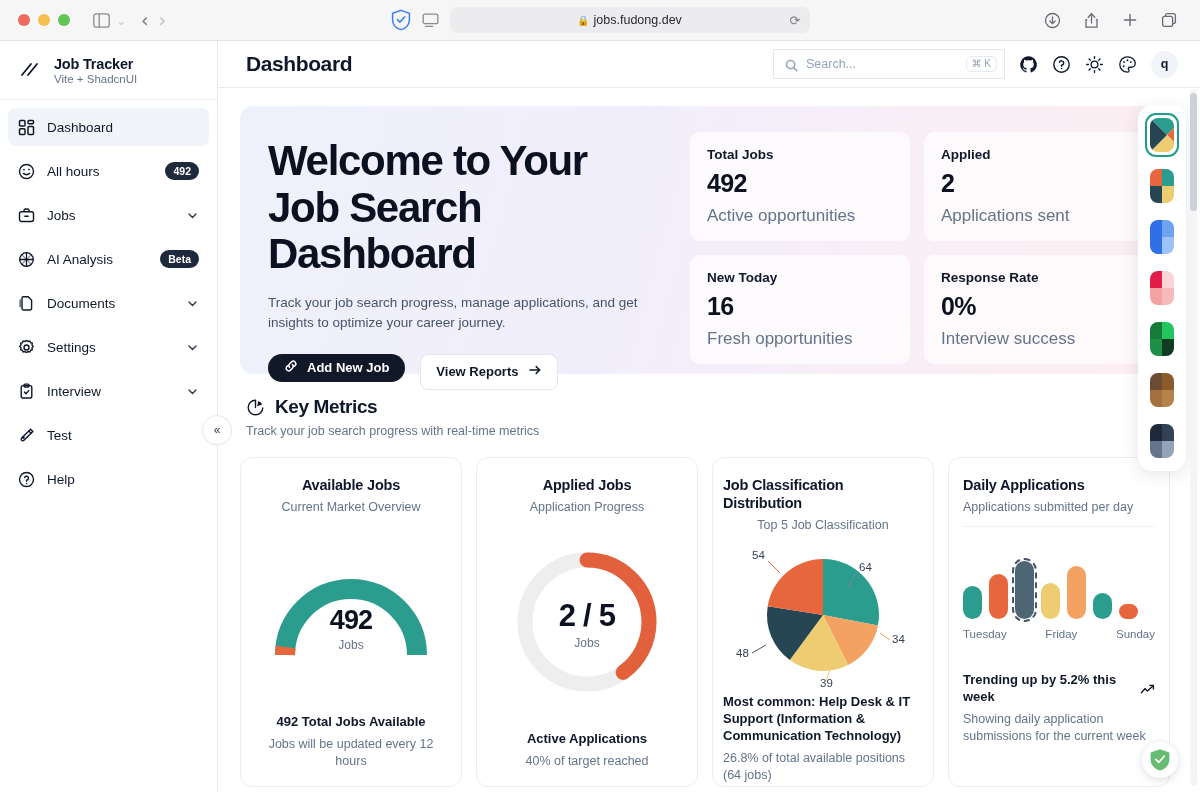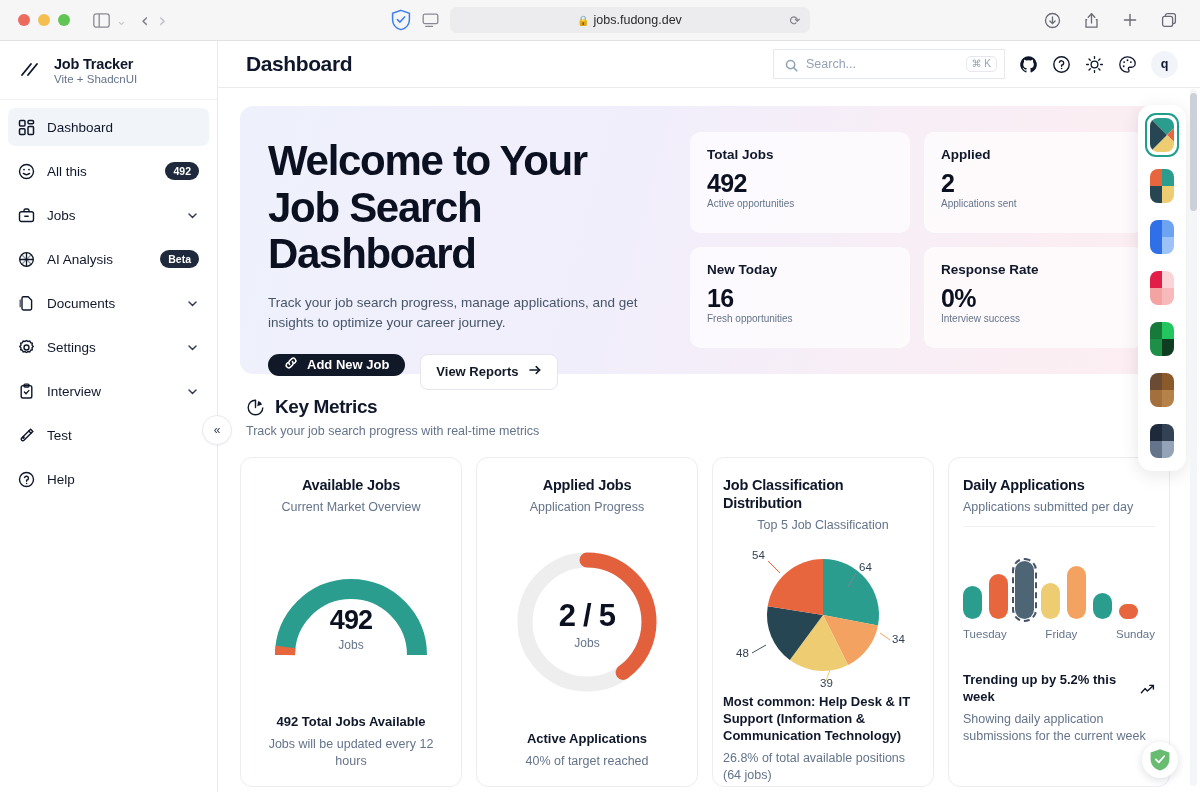--- a/index.html
+++ b/index.html
@@ -138,21 +138,21 @@
     font-size: 42px; line-height: 1.11; font-weight: 800;
     letter-spacing: -1.3px; color: #0b1120;
   }
   .hero-sub {
     margin-top: 15px; font-size: 13.5px; line-height: 1.52;
     color: #475569; max-width: 385px;
   }
   .hero-actions { margin-top: 20px; display: flex; gap: 15px; }
   .btn-dark {
     background: #111827; color: #fff; border: none;
-    border-radius: 16px; height: 22px; padding: 0 16px;
+    border-radius: 16px; height: 28px; padding: 0 16px;
     font-size: 13px; font-weight: 600; display: flex;
     align-items: center; gap: 9px; cursor: pointer;
     font-family: "Liberation Sans", sans-serif;
   }
   .btn-light {
     background: #fff; color: #111827; border: 1px solid #e8e4ef;
     border-radius: 8px; height: 36px; padding: 0 15px;
     font-size: 13px; font-weight: 600; display: flex;
     align-items: center; gap: 10px; cursor: pointer;
     font-family: "Liberation Sans", sans-serif;
@@ -161,21 +161,21 @@
     flex: 1; display: grid; grid-template-columns: 1fr 1fr;
     grid-template-rows: 1fr 1fr; gap: 14px;
   }
   .stat-card {
     background: rgba(255,255,255,0.72); border-radius: 10px;
     padding: 15px 17px; display: flex; flex-direction: column;
     justify-content: flex-start;
   }
   .stat-label { font-size: 13.5px; font-weight: 700; color: #0f172a; }
   .stat-value { font-size: 25px; font-weight: 800; color: #0b1120; margin-top: 7px; letter-spacing: -0.7px; }
-  .stat-hint { font-size: 10px; color: #64748b; }
+  .stat-hint { font-size: 17px; color: #64748b; margin-top: 8px; }
 
   
   .section-head { margin: 22px 0 0 6px; }
   .section-title { display: flex; align-items: center; gap: 10px; }
   .section-title h2 { font-size: 19px; font-weight: 700; letter-spacing: -0.4px; }
   .pie-icon { width: 19px; height: 19px; color: #0f172a; }
   .section-sub { font-size: 12.5px; color: #64748b; margin-top: 6px; }
 
   .metrics {
     margin-top: 19px; display: grid;
@@ -353,21 +353,21 @@
 
       <div class="nav-item">
         <span class="nicon">
           <svg width="17" height="17" viewBox="0 0 17 17" fill="none" stroke="currentColor" stroke-width="1.4">
             <circle cx="8.5" cy="8.5" r="7"></circle>
               <circle cx="6" cy="6.6" r="0.9" fill="currentColor" stroke="none"></circle>
             <circle cx="11" cy="6.6" r="0.9" fill="currentColor" stroke="none"></circle>
             <path d="M5.4 10.4 Q8.5 13 11.6 10.4" stroke-linecap="round"></path>
           </svg>
         </span>
-        <span class="nav-label">All this</span>
+        <span class="nav-label">All hours</span>
         <span class="badge">492</span>
       </div>
 
       <div class="nav-item">
         <span class="nicon">
           <svg width="17" height="17" viewBox="0 0 17 17" fill="none" stroke="currentColor" stroke-width="1.4">
             <rect x="1.5" y="4.8" width="14" height="9.7" rx="2"></rect>
               <path d="M6 4.8 V3.4 A1.4 1.4 0 0 1 7.4 2 H9.6 A1.4 1.4 0 0 1 11 3.4 V4.8"></path>
             <line x1="6.8" y1="9.2" x2="10.2" y2="9.2" stroke-linecap="round"></line>
           </svg>

